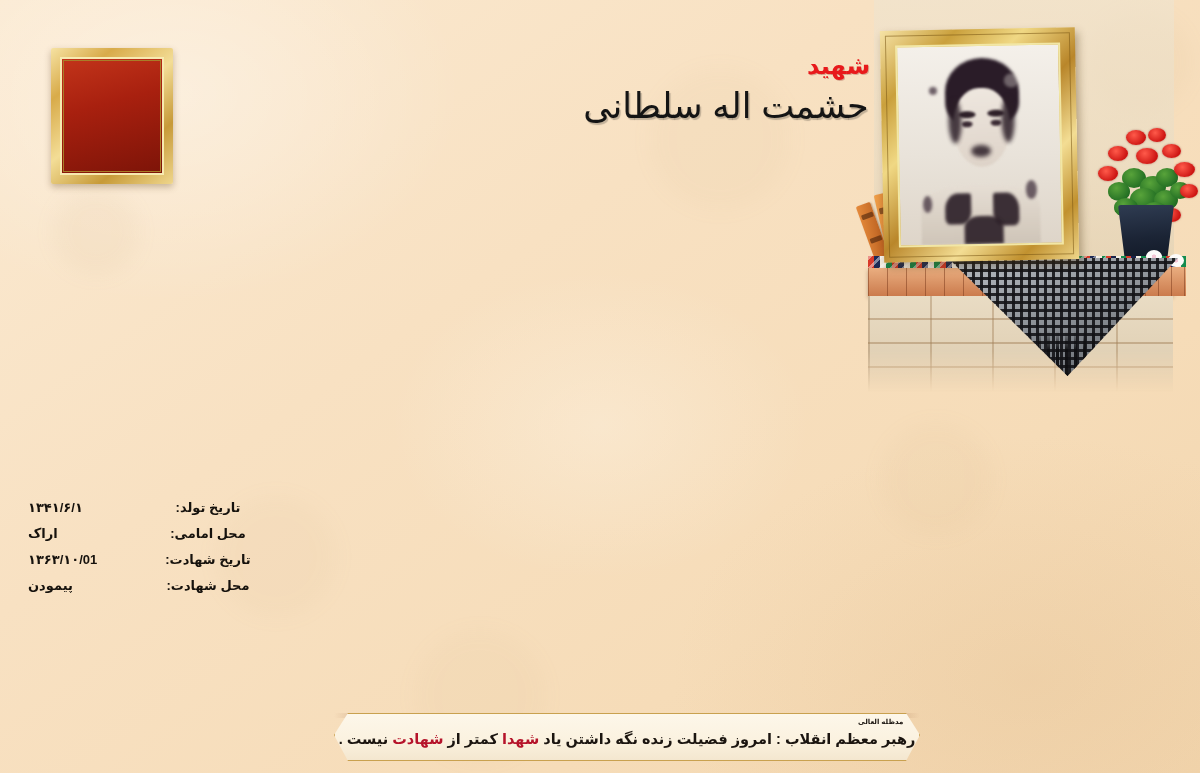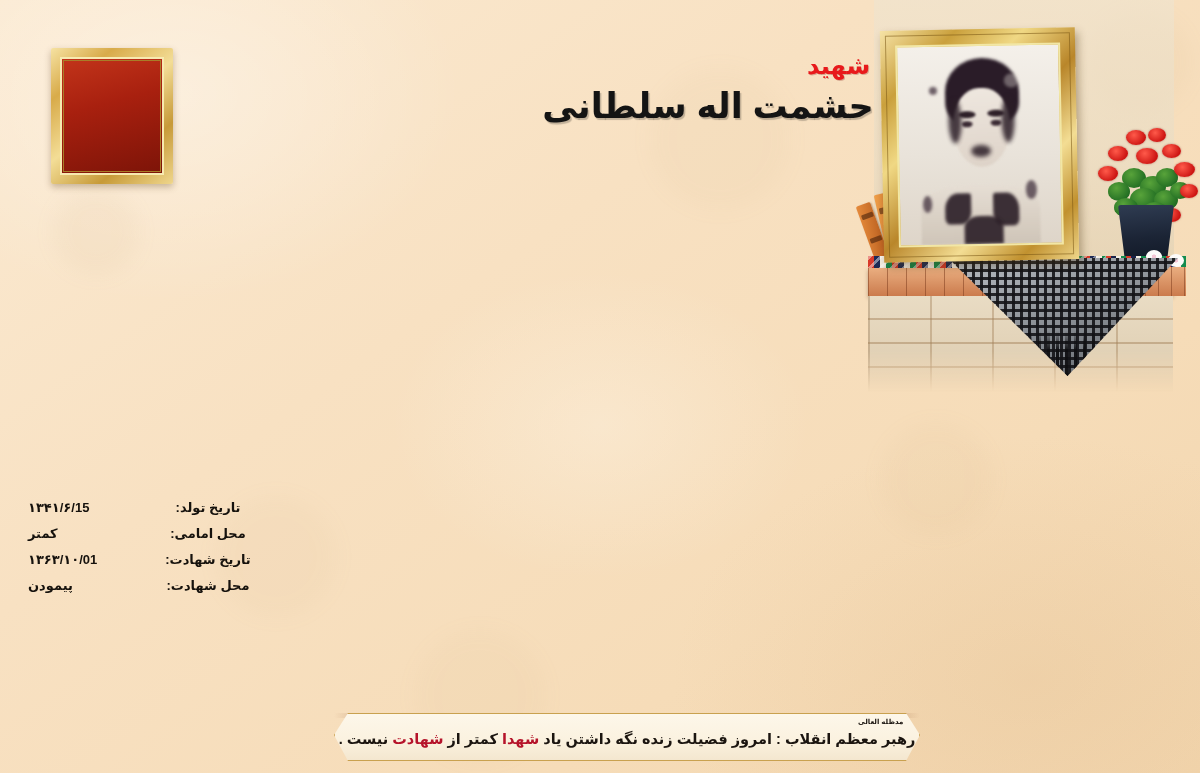--- a/index.html
+++ b/index.html
@@ -69,25 +69,25 @@
     position: absolute;
     right: 330px; top: 52px;
     font-size: 24px;
     font-weight: bold;
     color: #e8191b;
     text-shadow: 1px 1px 0 rgba(120,0,0,.25);
     letter-spacing: 0;
   }
   #title-name {
     position: absolute;
-    right: 292px; top: 86px;
+    right: 274px; top: 86px;
     width: 400px;
     text-align: center;
     font-size: 35px;
-    font-weight: bold;
+    font-weight: normal;
     color: #141414;
     text-shadow: 1.5px 1.5px 1px rgba(0,0,0,.22);
     white-space: nowrap;
   }
 
   
   #will-text {
     position: absolute;
     right: 330px; top: 243px;
     width: 600px;
@@ -476,25 +476,25 @@
   </div>
 
   <div id="title-shahid">شهید</div>
 
   <div id="title-name">حشمت اله سلطانی</div>
 
 
   <div id="info-block">
     <div class="info-row">
       <span class="info-label">تاریخ تولد:</span>
-      <span class="info-value">۱۳۴۱/۶/15</span>
+      <span class="info-value">۱۳۴۱/۶/۱</span>
     </div>
     <div class="info-row">
       <span class="info-label">محل امامی:</span>
-      <span class="info-value">کمتر</span>
+      <span class="info-value">اراک</span>
     </div>
     <div class="info-row">
       <span class="info-label">تاریخ شهادت:</span>
       <span class="info-value">۱۳۶۳/۱۰/01</span>
     </div>
     <div class="info-row">
       <span class="info-label">محل شهادت:</span>
       <span class="info-value">پیمودن</span>
     </div>
   </div>

